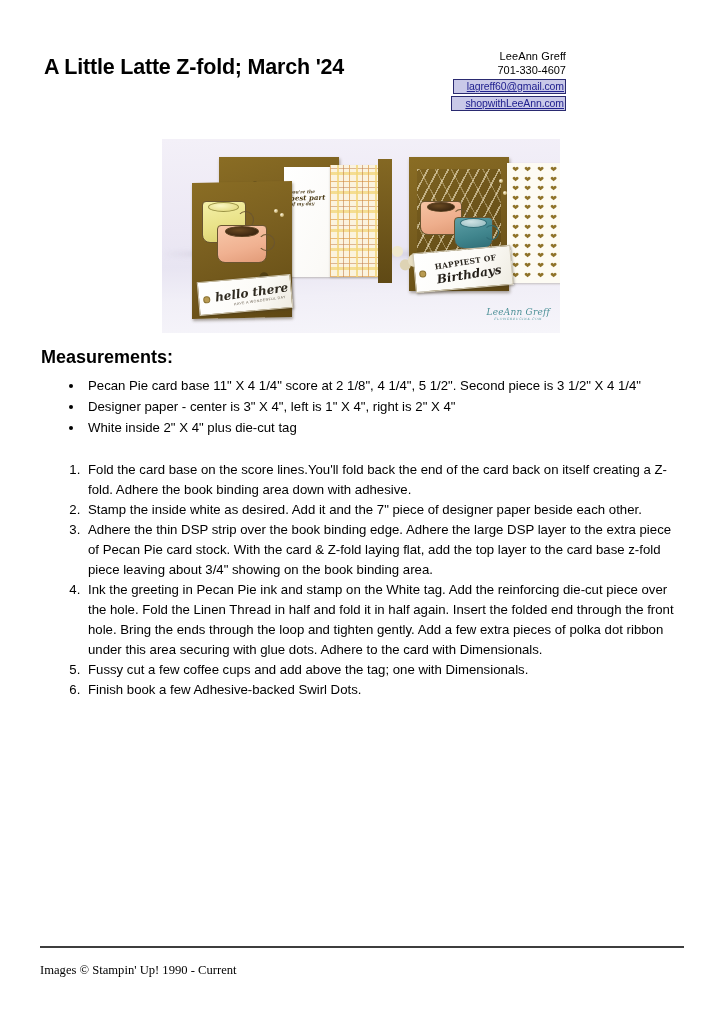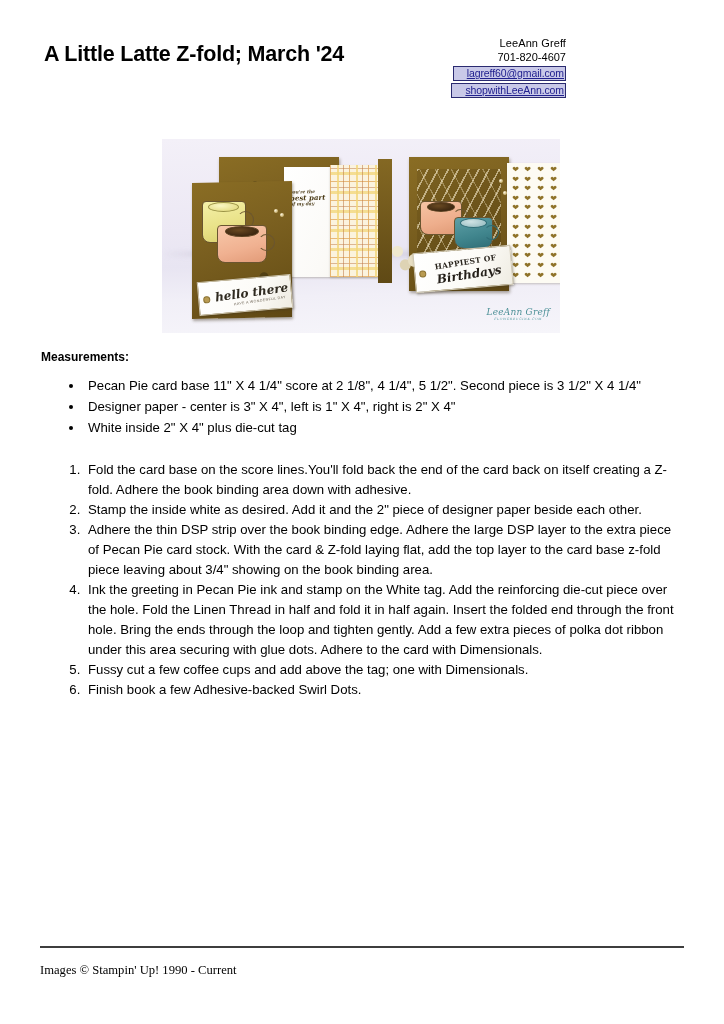--- a/index.html
+++ b/index.html
@@ -12,21 +12,21 @@
     height: 1024px;
     position: relative;
     font-family: "Liberation Sans", sans-serif;
     color: #000000;
     overflow: hidden;
   }
 
   
   .header {
     position: absolute;
-    top: 36px;
+    top: 49px;
     left: 0;
     width: 604px;
     height: 72px;
   }
   .doc-title {
     position: absolute;
     left: 44px;
     top: 6px;
     font-size: 21.5px;
     font-weight: bold;
@@ -333,21 +333,21 @@
   .watermark .wm-sub { font-size: 3.2px; display:block; letter-spacing: .6px; color:#3a8d94;}
 
   
   .content {
     position: absolute;
     left: 0;
     top: 348px;
     width: 724px;
   }
   .section-heading {
-    font-size: 12px;
+    font-size: 18px;
     font-weight: bold;
     margin: 0 0 0 41px;
     padding: 0;
     line-height: 18px;
   }
   ul.meas, ol.dirs {
     margin: 10px 0 0 0;
     padding: 0 40px 0 84px;
     list-style-position: outside;
   }
@@ -382,21 +382,21 @@
   }
 </style>
 </head>
 <body>
 
 <div class="header">
   <div class="doc-title">A Little Latte Z-fold; March '24</div>
 
   <div class="contact-block">
     <span class="contact-name">LeeAnn  Greff</span>
-    <span class="contact-phone">701-820-4607</span>
+    <span class="contact-phone">701-330-4607</span>
     <span class="link-line">
       <a class="link-chip" href="#">lagreff60@gmail.com</a>
     </span>
     <span class="link-line">
       <a class="link-chip" href="#">shopwithLeeAnn.com</a>
     </span>
   </div>
 </div>
 
 <div class="photo-wrap">
@@ -483,21 +483,21 @@
     <ul class="meas">
       <li>Pecan Pie card base 11" X 4 1/4" score at 2 1/8", 4 1/4", 5 1/2".  Second piece is 3 1/2" X 4 1/4"</li>
       <li>Designer paper - center is 3" X 4", left is 1" X 4", right is 2" X 4"</li>
       <li>White inside 2" X 4" plus die-cut tag</li>
     </ul>
   </div>
 
   <div class="block-directions">
     <ol class="dirs">
       <li>Fold the card base on the score lines.You'll fold back the end of the card back on itself creating a Z-fold. Adhere the book binding area down with adhesive.</li>
-      <li>Stamp the inside white as desired. Add it and the 2" piece of designer paper beside each other.</li>
+      <li>Stamp the inside white as desired. Add it and the 7" piece of designer paper beside each other.</li>
       <li>Adhere the thin DSP strip over the book binding edge.  Adhere the large DSP layer to the extra piece of Pecan Pie card stock. With the card &amp; Z-fold laying flat, add the top layer to the card base z-fold piece leaving about 3/4" showing on the book binding area.</li>
       <li>Ink the greeting in Pecan Pie ink and stamp on the White tag. Add the reinforcing die-cut piece over the hole.  Fold the Linen Thread in half and fold it in half again. Insert the folded end through the front hole.  Bring the ends through the loop and tighten gently. Add a few extra pieces of polka dot ribbon under this area securing with glue dots.  Adhere to the card with Dimensionals.</li>
       <li>Fussy cut a few coffee cups and add above the tag; one with Dimensionals.</li>
       <li>Finish book a few Adhesive-backed Swirl Dots.</li>
     </ol>
   </div>
 </div>
 
 <div class="footer">
   <div class="footer-rule"></div>

